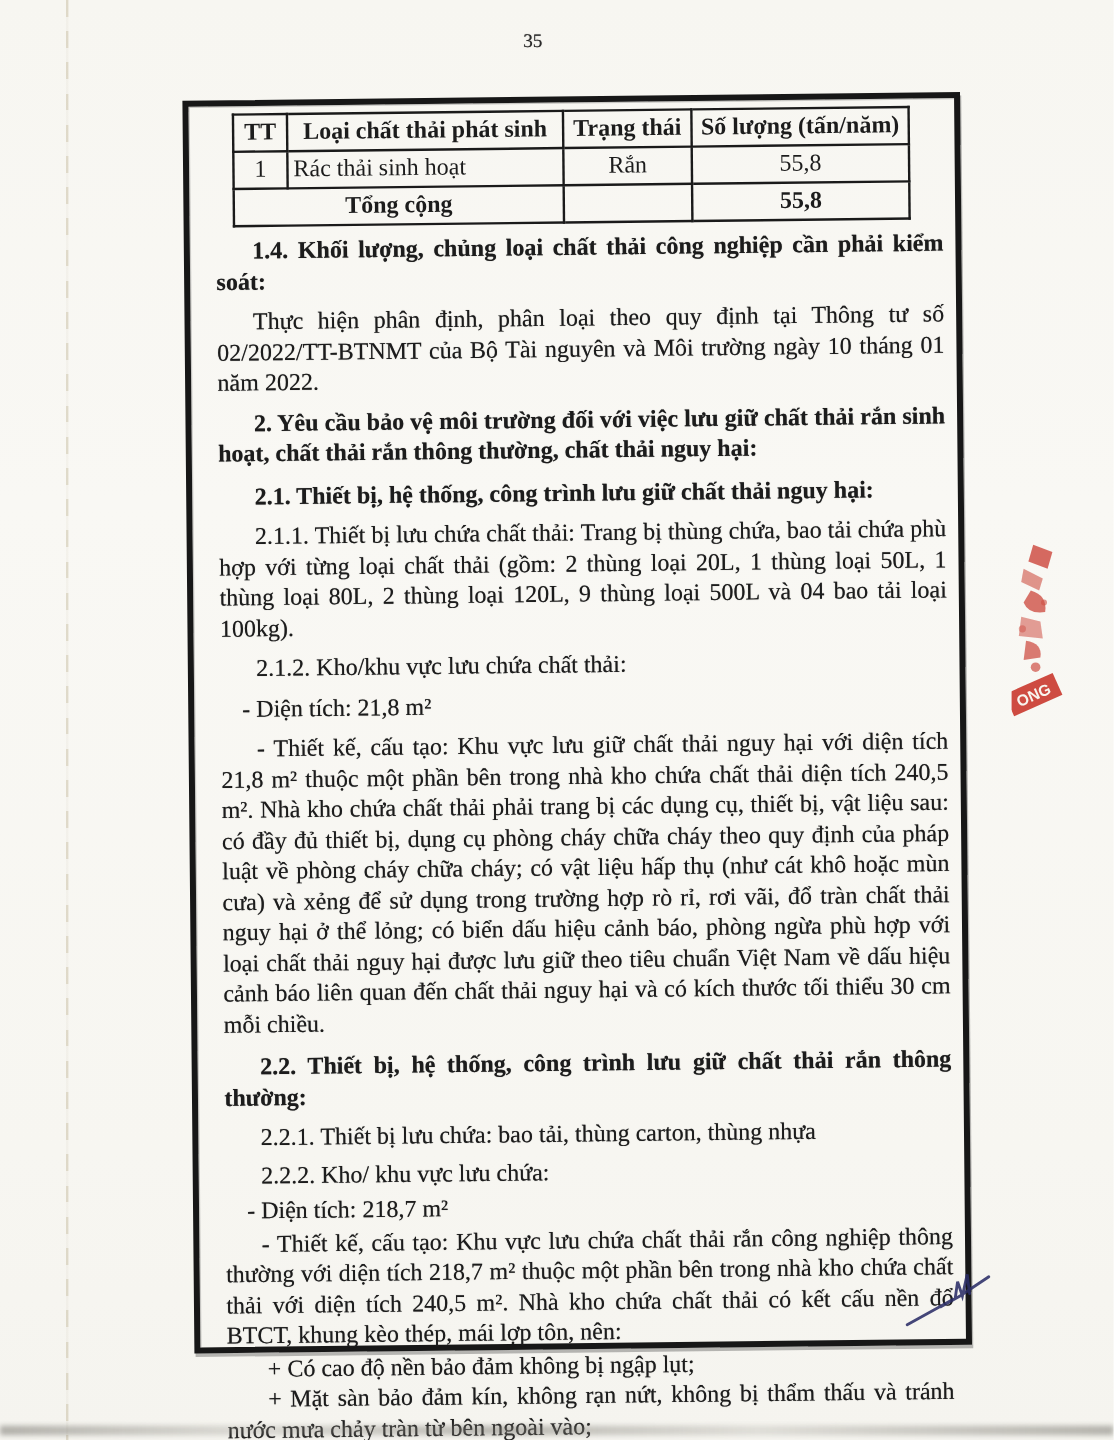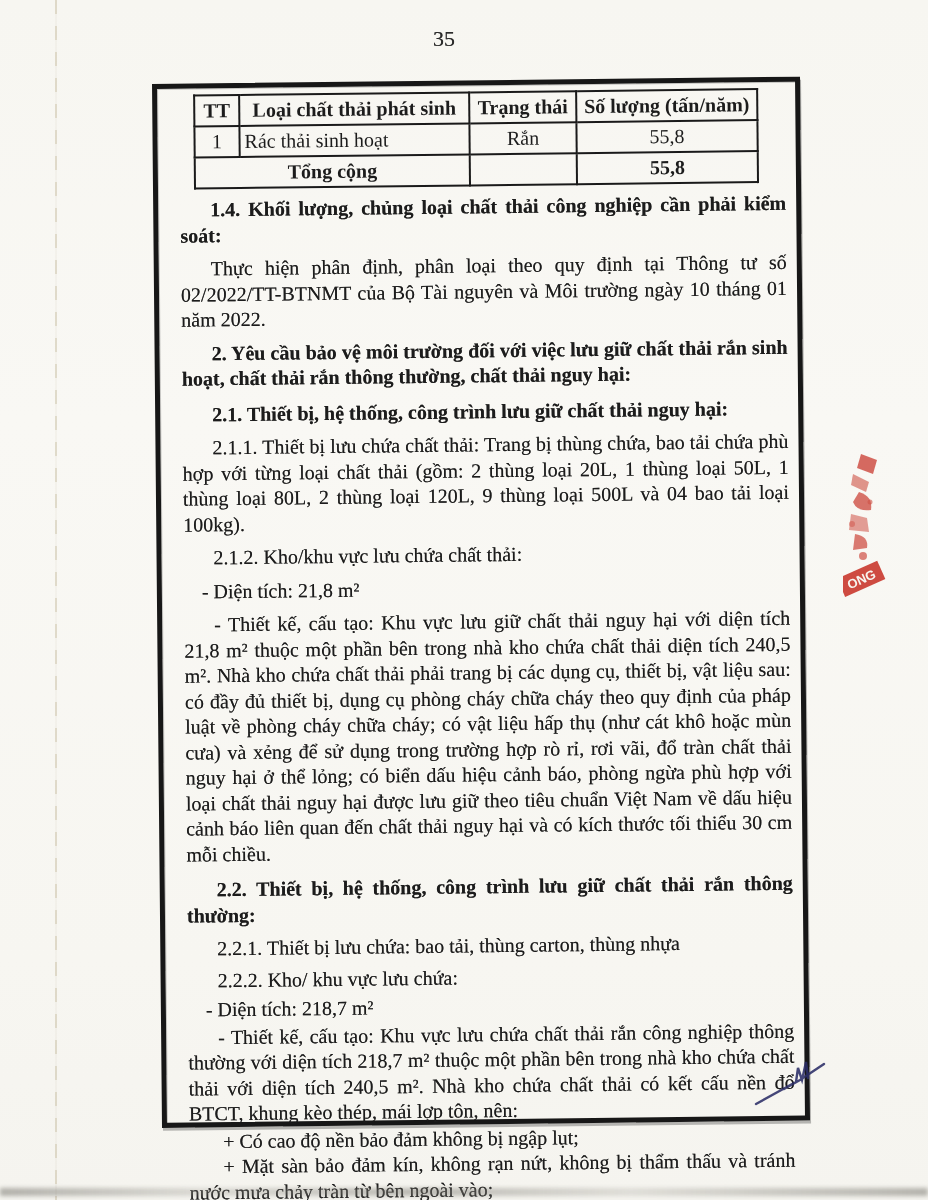--- a/index.html
+++ b/index.html
@@ -11,21 +11,21 @@
     font-family:"Liberation Serif","DejaVu Serif",serif;
     color:#1c1c1c;
   }
   .paper-edge{
     position:absolute;left:55px;top:0;width:2px;height:1200px;
     background:repeating-linear-gradient(180deg,rgba(186,174,140,.40) 0 14px,rgba(186,174,140,.08) 14px 26px);
     filter:blur(.4px);
   }
   .page-number{
     position:absolute;top:26px;left:0;right:40px;
-    text-align:center;font-size:22px;color:#2a2a2a;
+    text-align:center;font-size:16px;color:#2a2a2a;
     text-shadow:0 0 .6px rgba(20,20,20,.6);
   }
   .frame{
     position:absolute;left:152px;top:84px;width:648px;height:1044px;
     border:5px solid #171717;
     box-sizing:border-box;
     padding:6px 10px 4px 22px;
     transform:skewY(-0.65deg) skewX(0.55deg);
     transform-origin:top left;
     box-shadow:1px 3px 0 0 rgba(60,60,60,.35), inset 1px 1px 0 0 rgba(60,60,60,.25);

